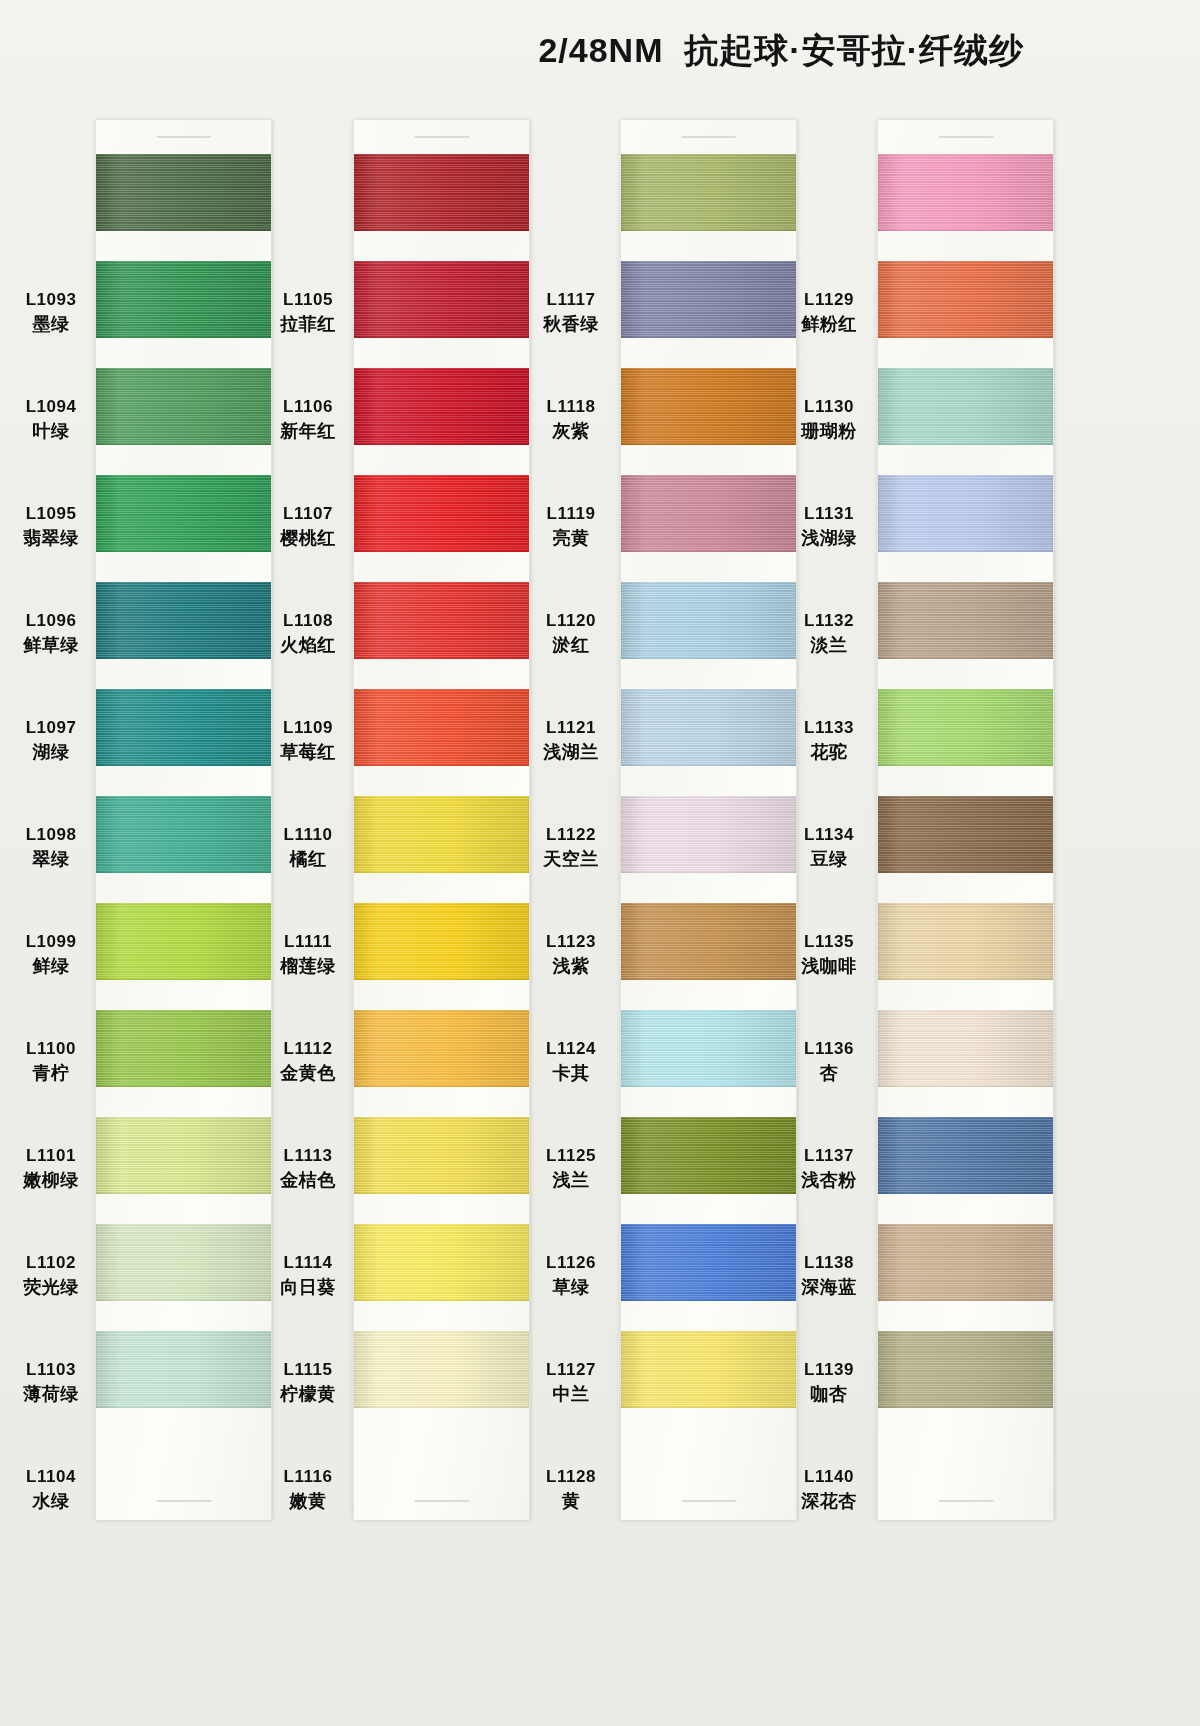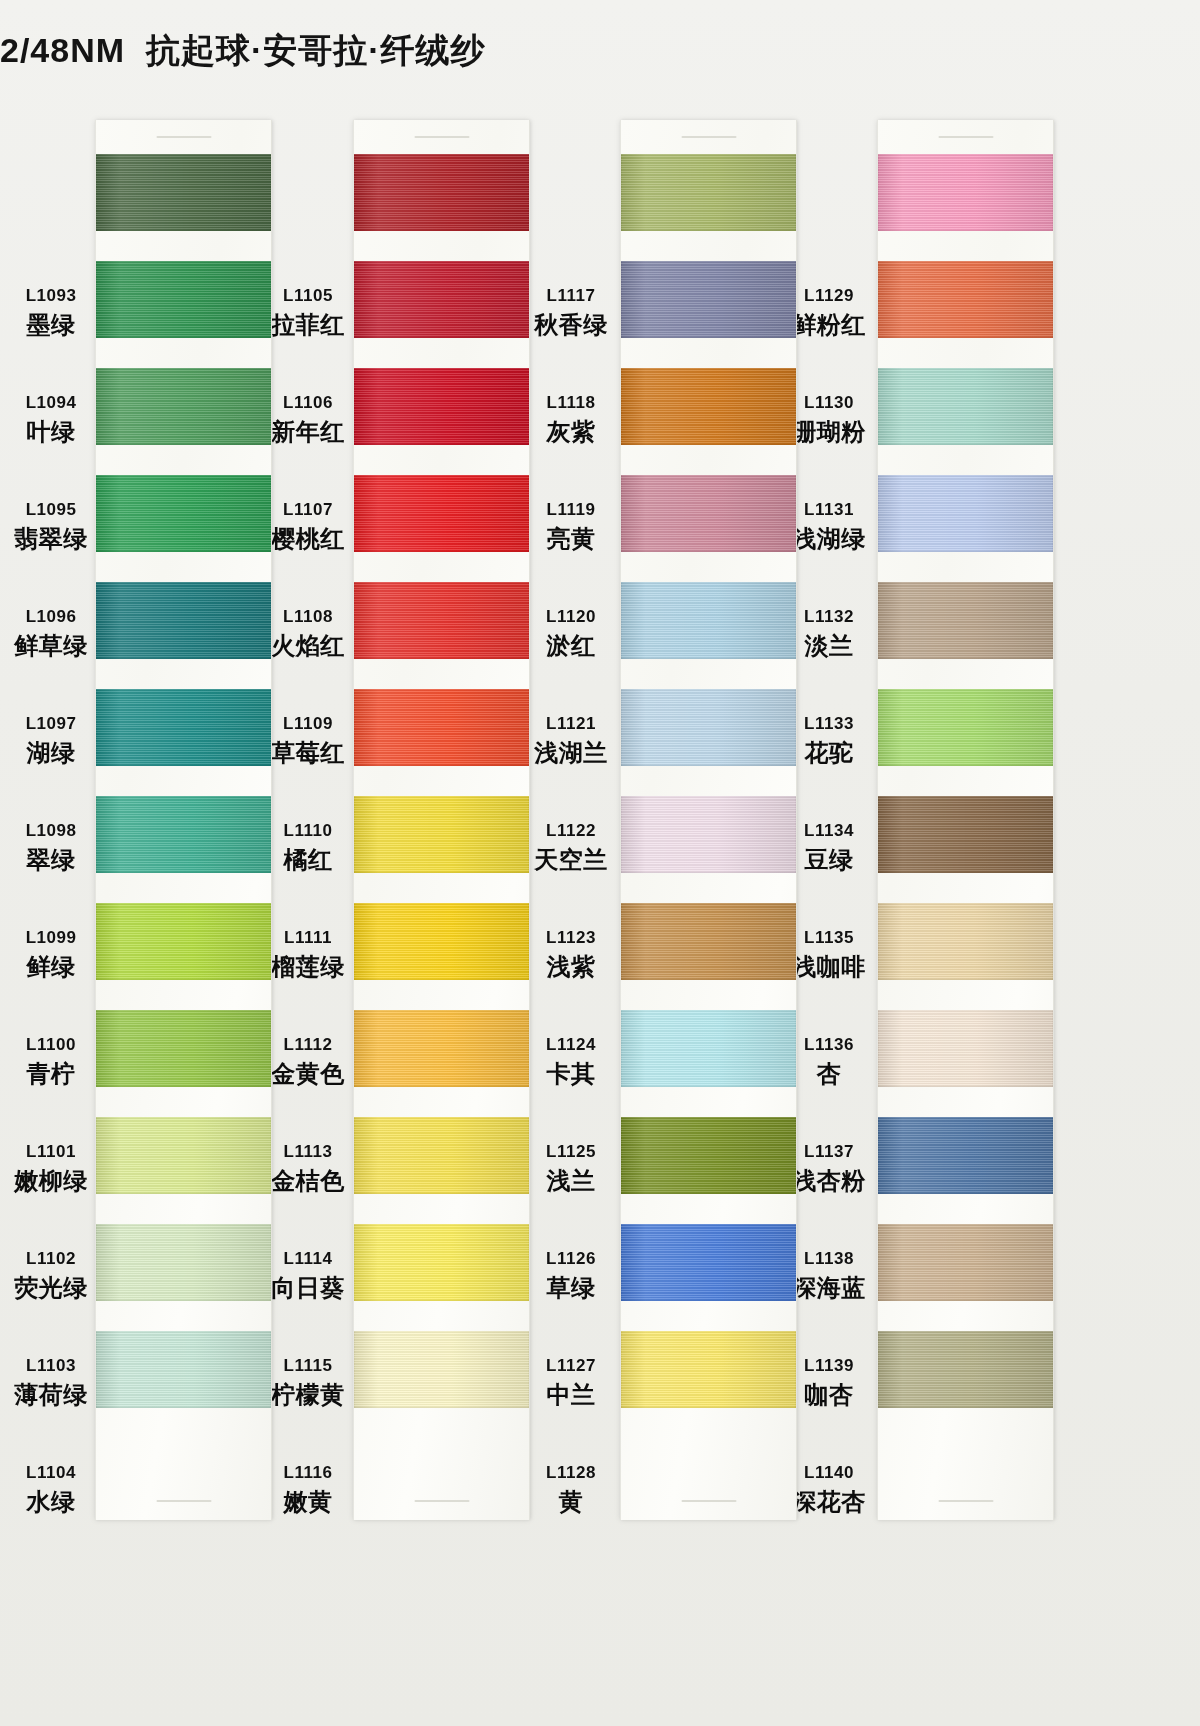--- a/index.html
+++ b/index.html
@@ -13,21 +13,21 @@
     font-family: "Liberation Sans", "DejaVu Sans", sans-serif;
     background: linear-gradient(180deg, #f2f2ef 0%, #eeeeea 40%, #ebebe6 100%);
     position: relative;
     overflow: hidden;
   }
 
   
   #header {
     width: 1024px;
     padding-top: 30px;
-    text-align: left;
+    text-align: right;
   }
   #title {
     font-size: 34px;
     font-weight: bold;
     letter-spacing: 1px;
     color: #141414;
     line-height: 1.2;
     white-space: pre;
   }
   #subtitle {
@@ -140,21 +140,21 @@
     justify-content: center;
     line-height: 1.28;
   }
   .lbl-code {
     font-size: 17px;
     font-weight: bold;
     color: #111111;
     letter-spacing: 0.5px;
   }
   .lbl-name {
-    font-size: 24px;
+    font-size: 18px;
     font-weight: bold;
     color: #0d0d0d;
     margin-top: 3px;
     letter-spacing: 0.5px;
   }
 
   
   #watermark {
     position: absolute;
     left: 497px;

